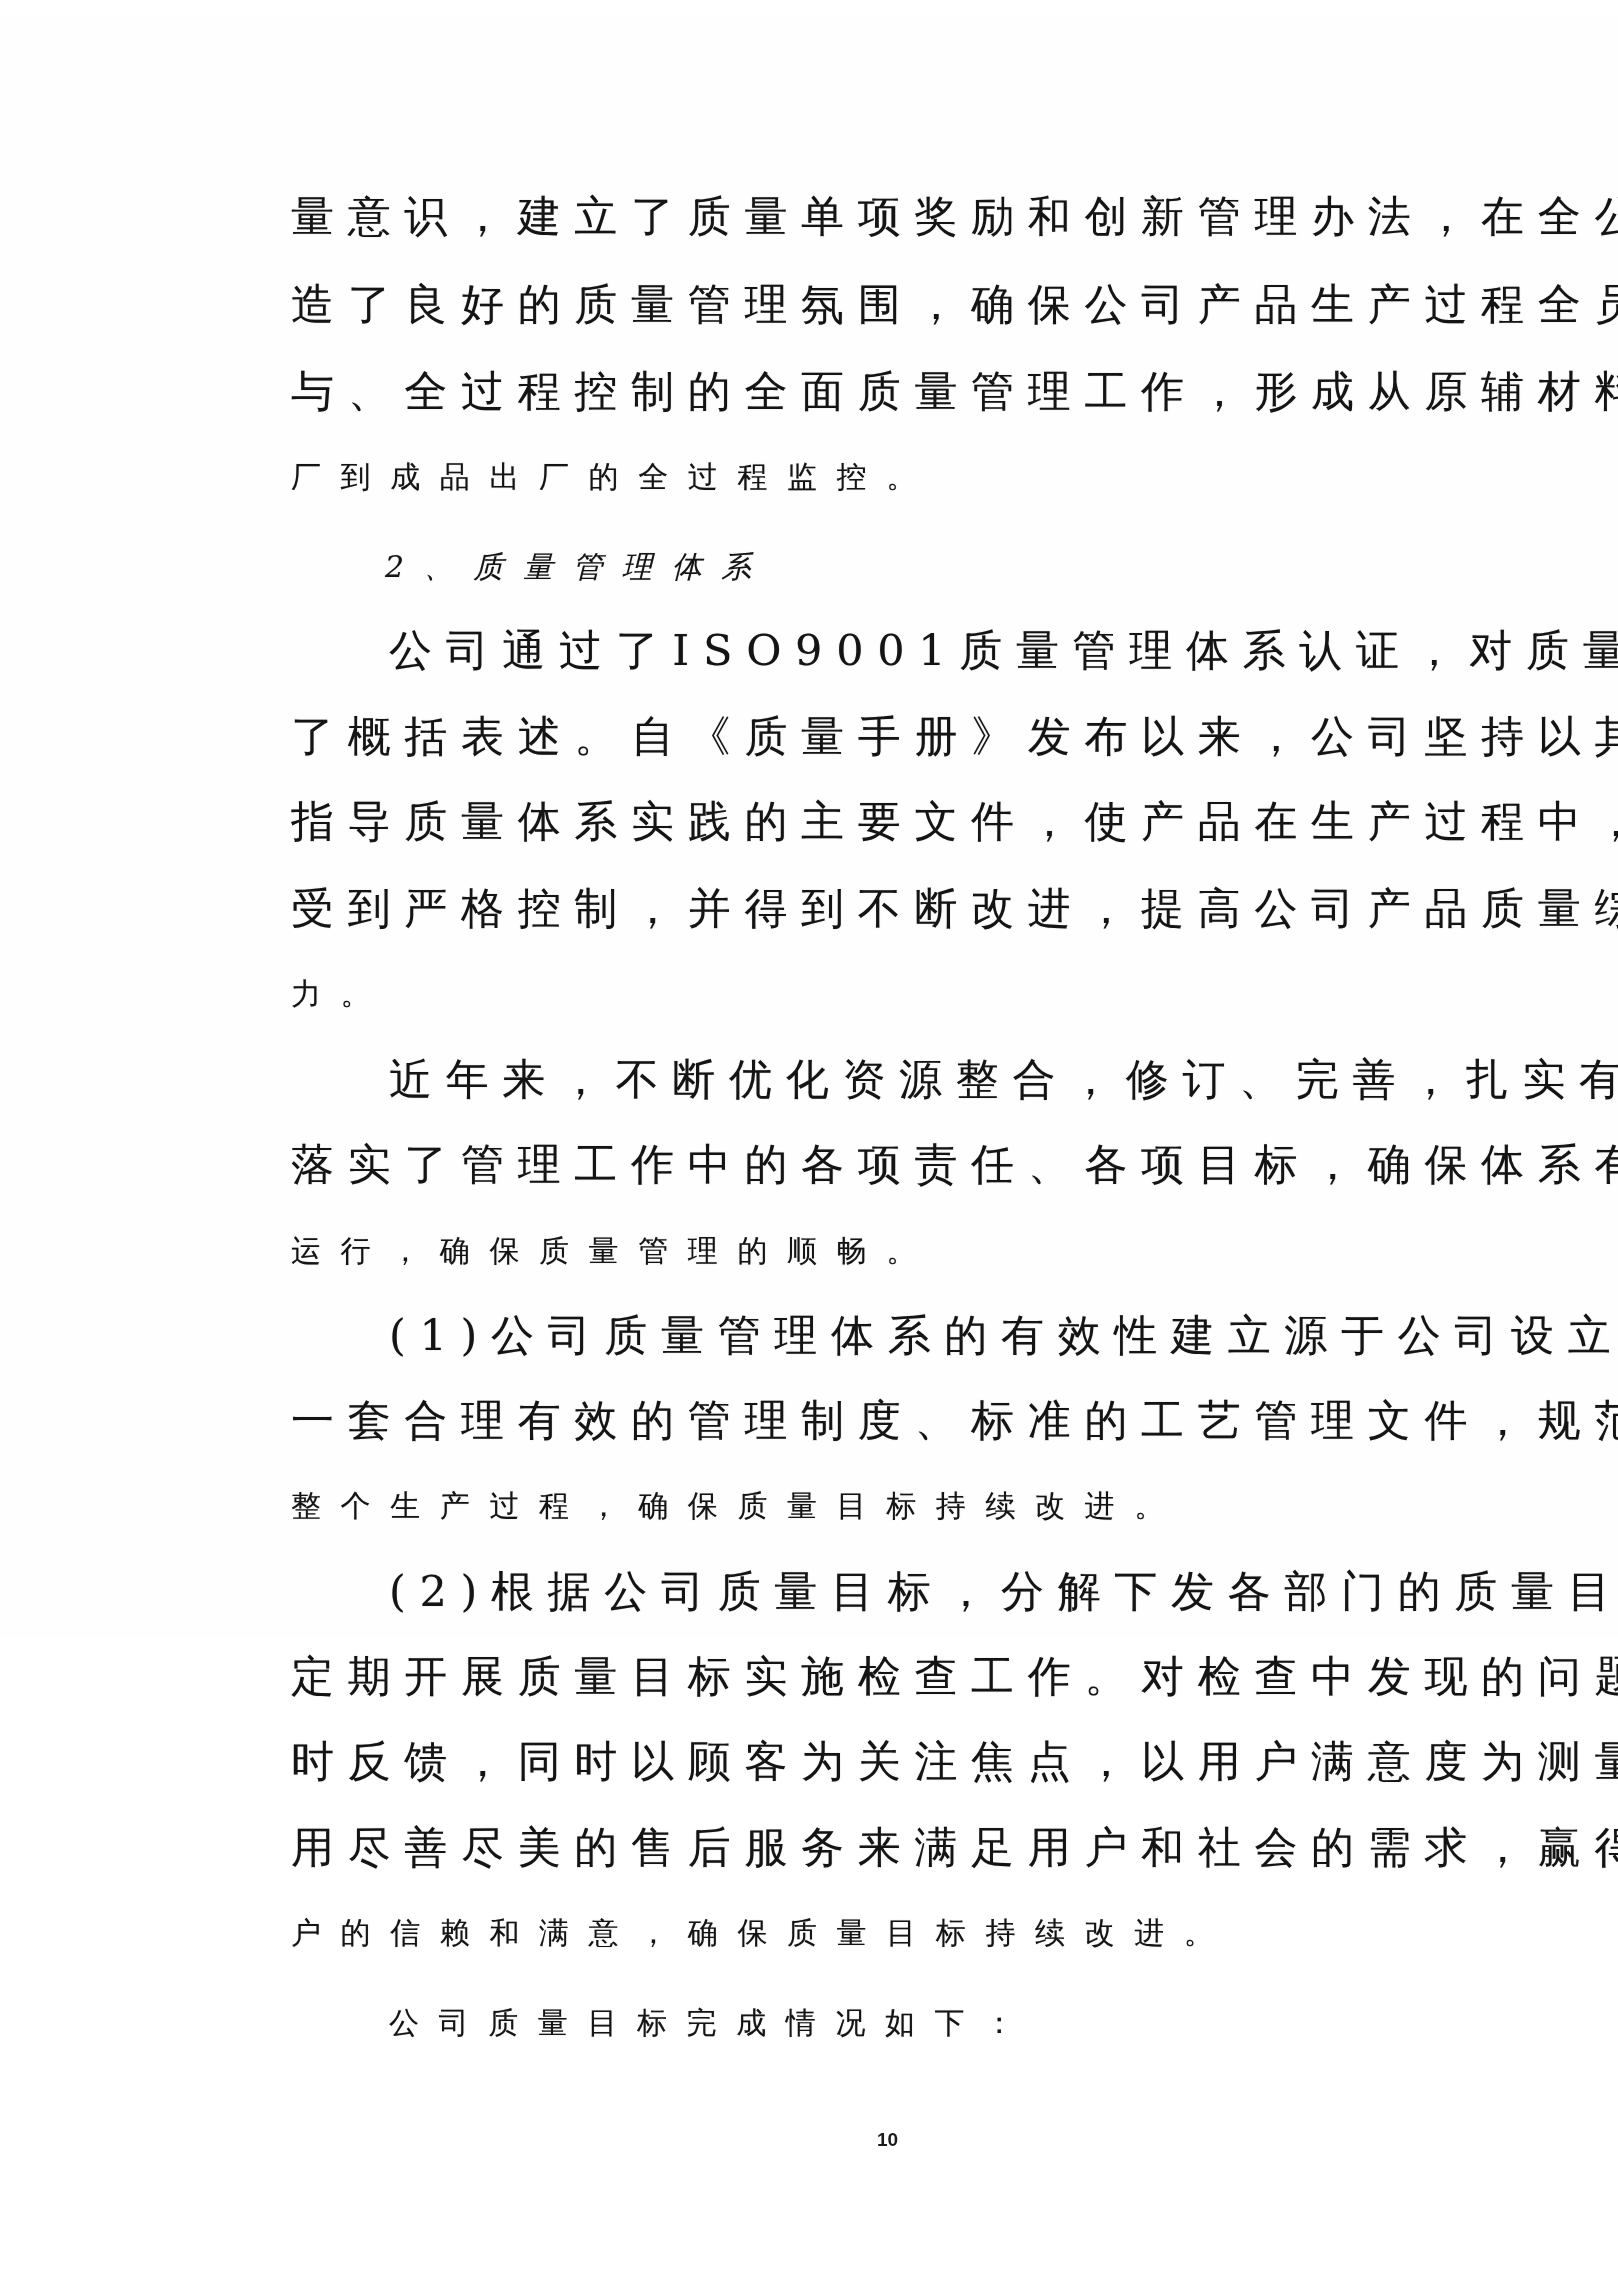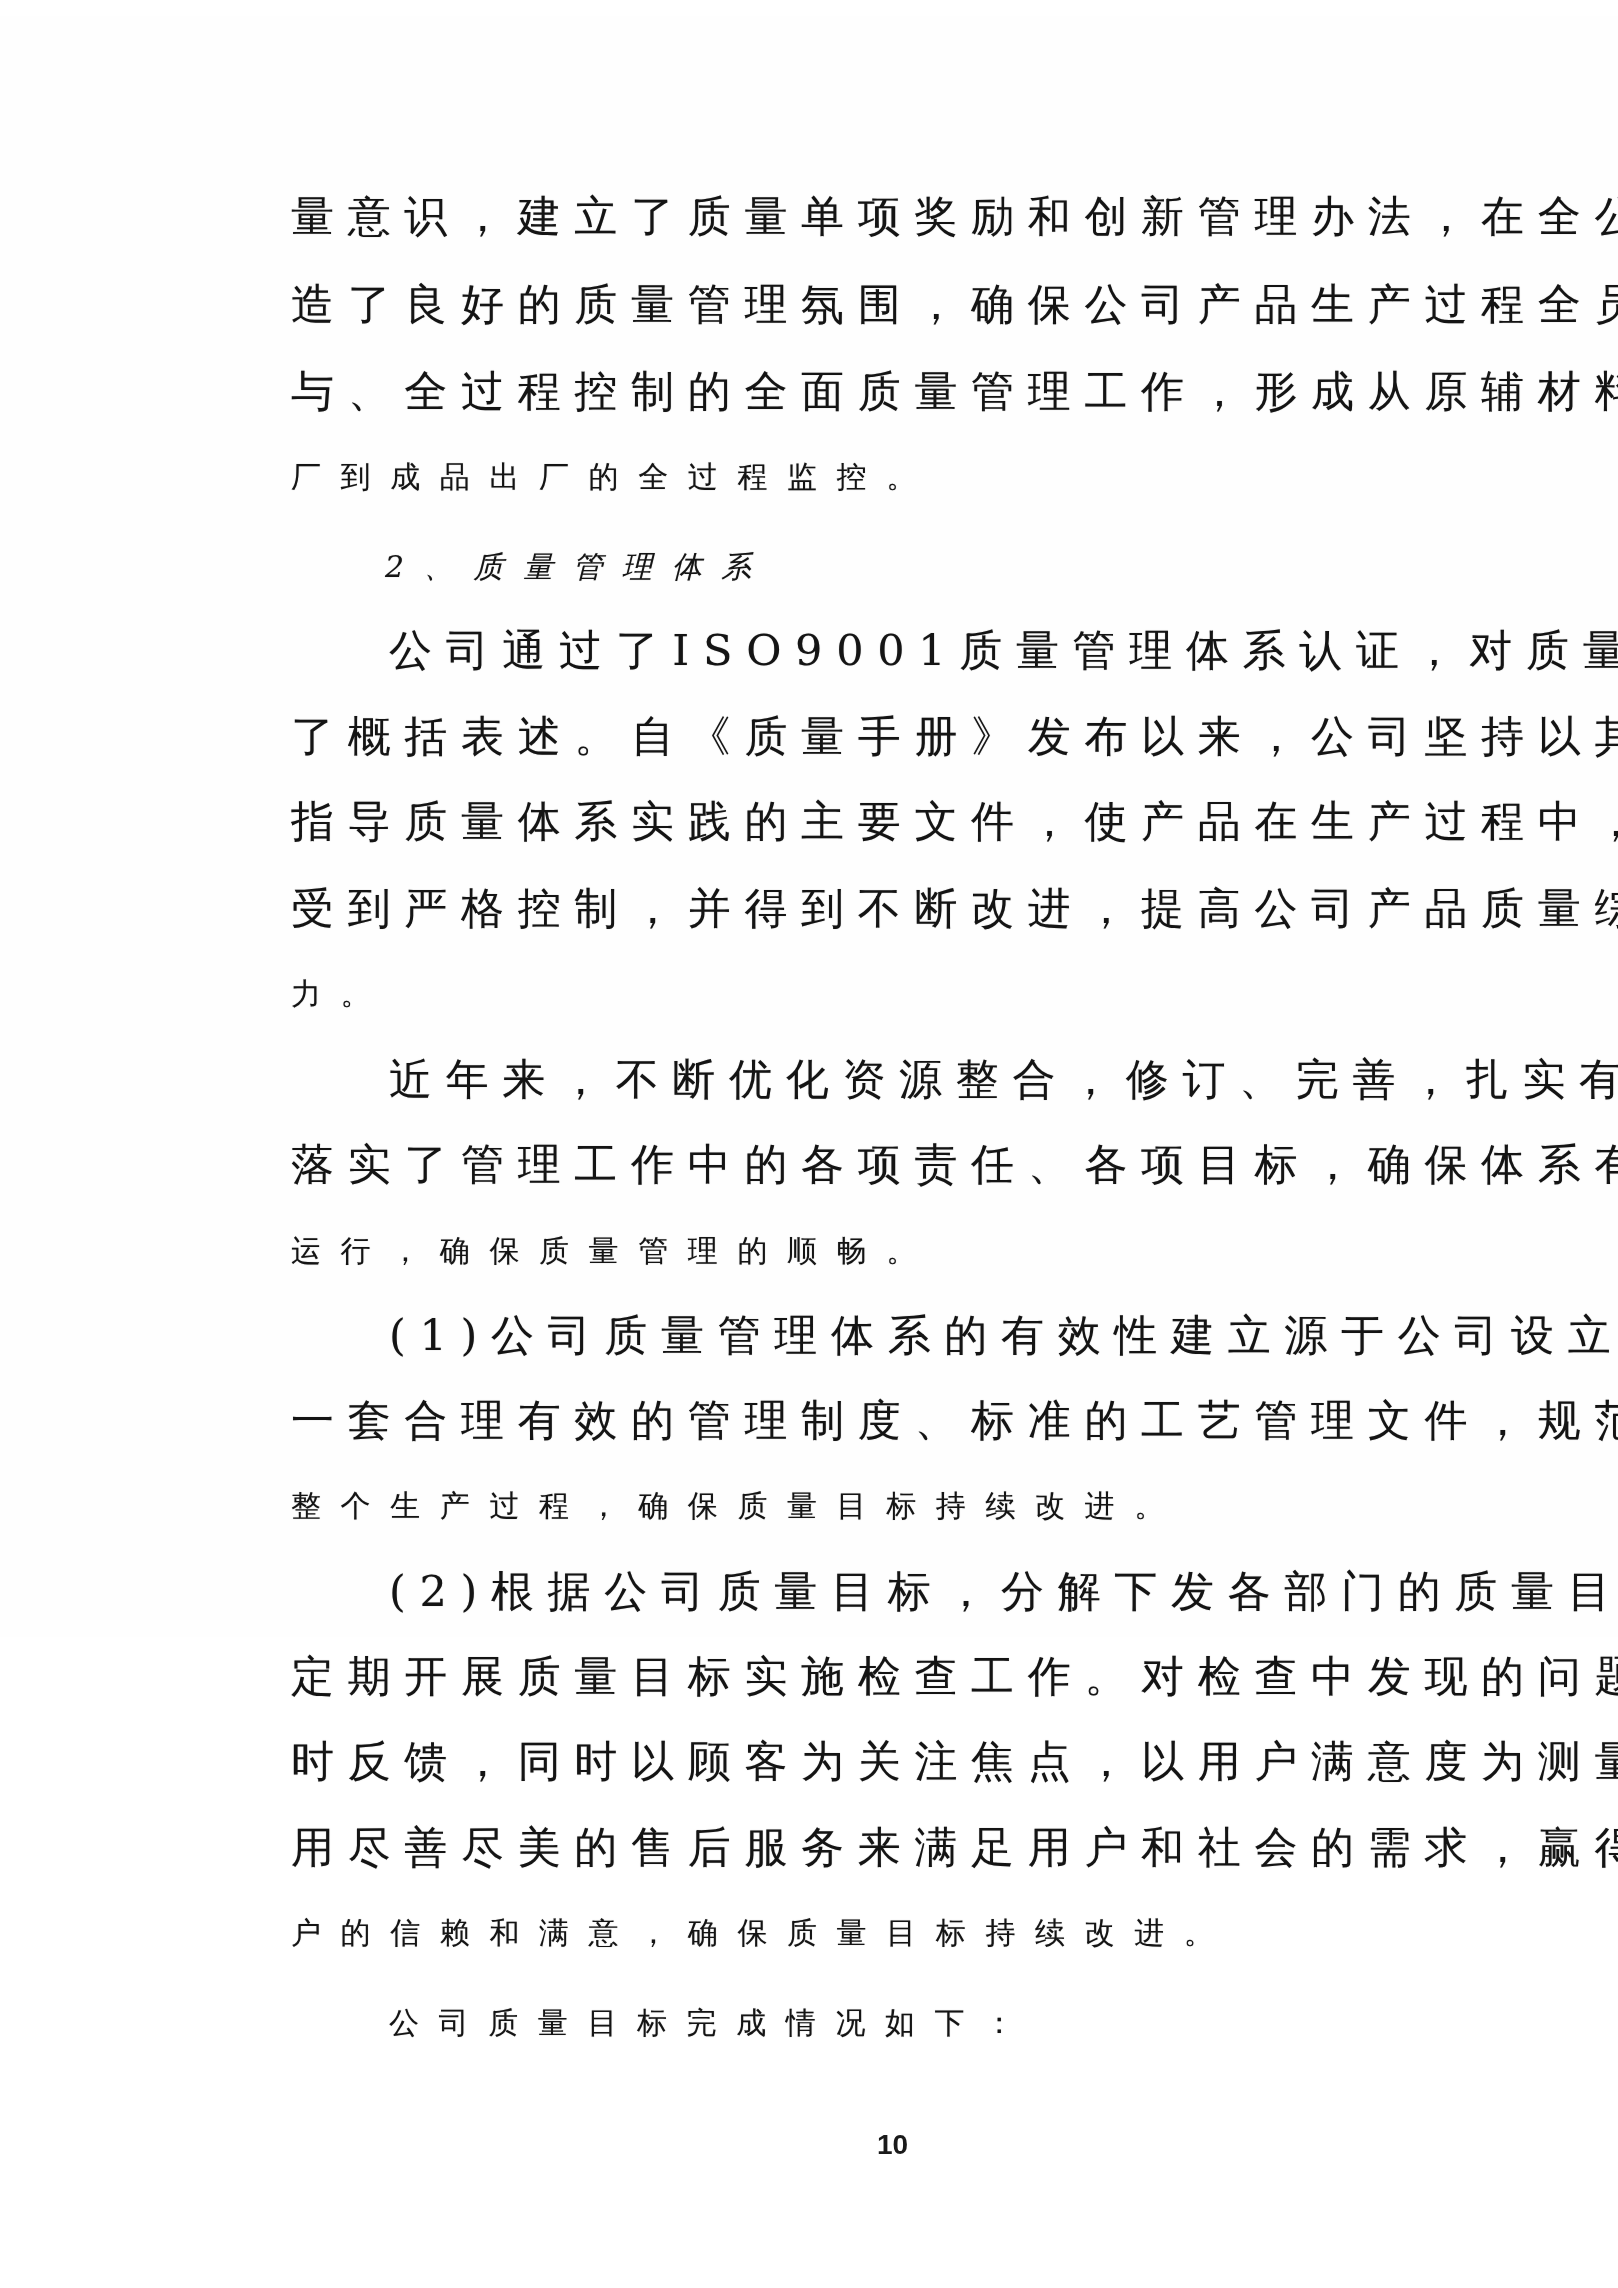--- a/index.html
+++ b/index.html
@@ -19,21 +19,21 @@
     text-align-last: justify;
     text-shadow: 0 0 1px rgba(0,0,0,0.35);
   }
   .line.last { text-align-last: left; letter-spacing: 19.6px; }
   .line.indent { left: 389px; width: 1059px; }
   .line.heading { left: 385px; width: auto; text-align-last: left; letter-spacing: 19.6px; font-style: italic; }
   .page-number {
     position: absolute;
     left: 877px; top: 2113px;
     font-family: "Liberation Sans", sans-serif;
-    font-size: 28px; font-weight: bold; color: #1a1a1a;
+    font-size: 19px; font-weight: bold; color: #1a1a1a;
   }
 </style>
 </head>
 <body>
 
 <div class="page">
 
   <div class="line" style="top: 171px; font-size: 43px;"><span>量</span> <span>意</span> <span>识</span> <span>，</span> <span>建</span> <span>立</span> <span>了</span> <span>质</span> <span>量</span> <span>单</span> <span>项</span> <span>奖</span> <span>励</span> <span>和</span> <span>创</span> <span>新</span> <span>管</span> <span>理</span> <span>办</span> <span>法</span> <span>，</span> <span>在</span> <span>全</span> <span>公</span>   </div>
   <div class="line" style="top: 259px; font-size: 43px;"><span>造</span> <span>了</span> <span>良</span> <span>好</span> <span>的</span> <span>质</span> <span>量</span> <span>管</span> <span>理</span> <span>氛</span> <span>围</span> <span>，</span> <span>确</span> <span>保</span> <span>公</span> <span>司</span> <span>产</span> <span>品</span> <span>生</span> <span>产</span> <span>过</span> <span>程</span> <span>全</span> <span>员</span>  </div>
   <div class="line" style="top: 346px; font-size: 43px;"><span>与</span> <span>、</span> <span>全</span> <span>过</span> <span>程</span> <span>控</span> <span>制</span> <span>的</span> <span>全</span> <span>面</span> <span>质</span> <span>量</span> <span>管</span> <span>理</span> <span>工</span> <span>作</span> <span>，</span> <span>形</span> <span>成</span> <span>从</span> <span>原</span> <span>辅</span> <span>材</span> <span>料</span>  </div>

